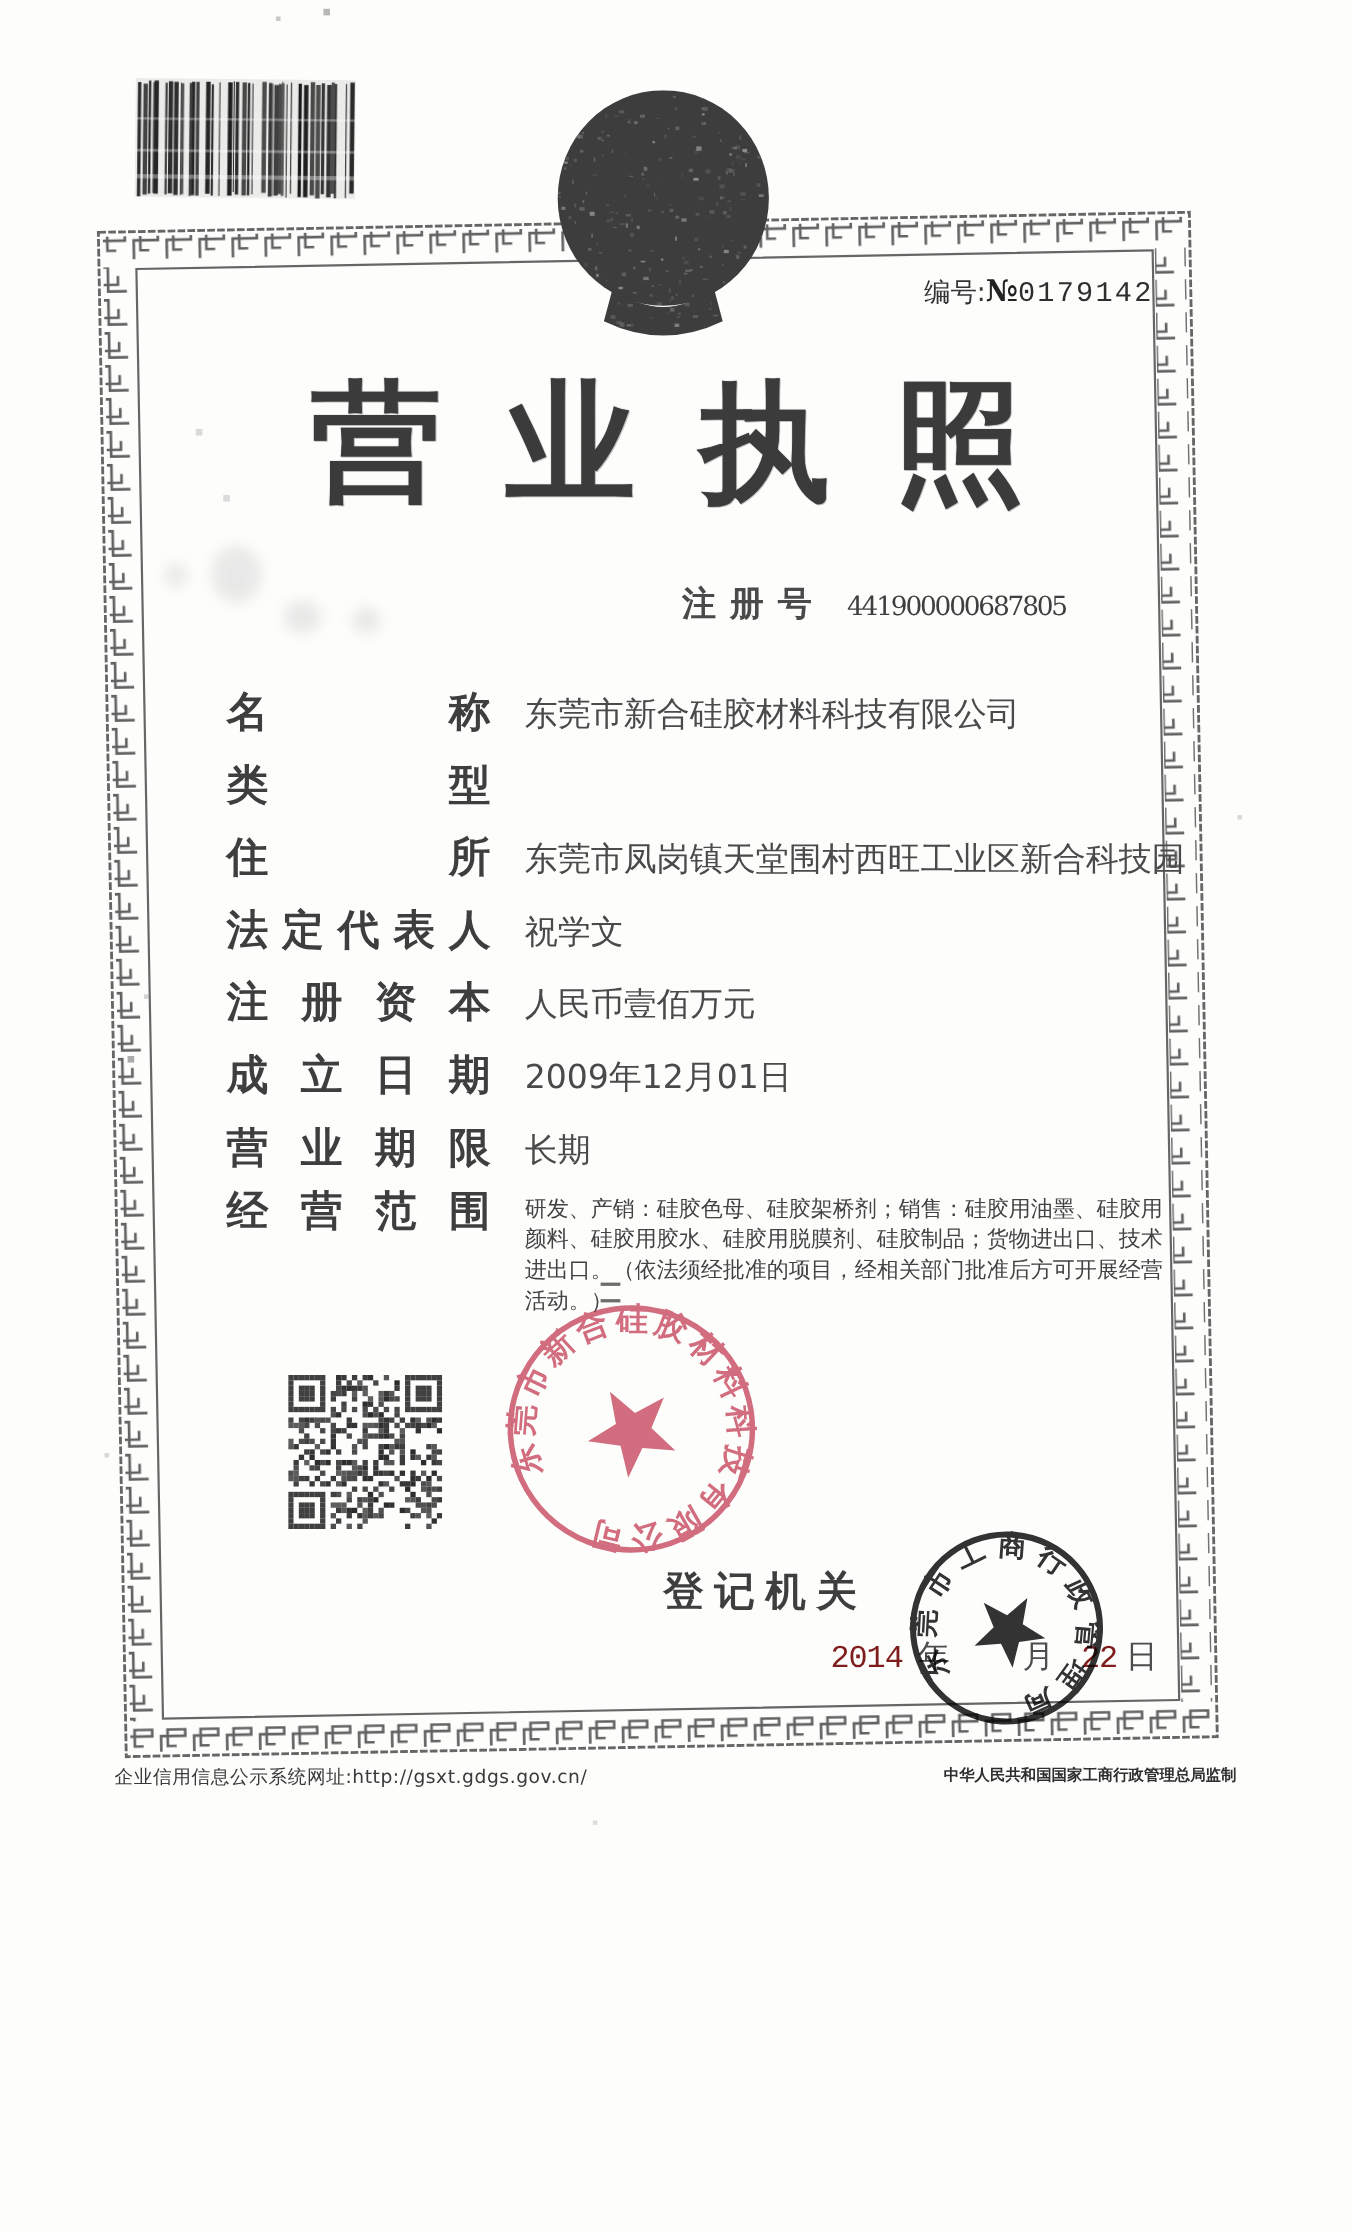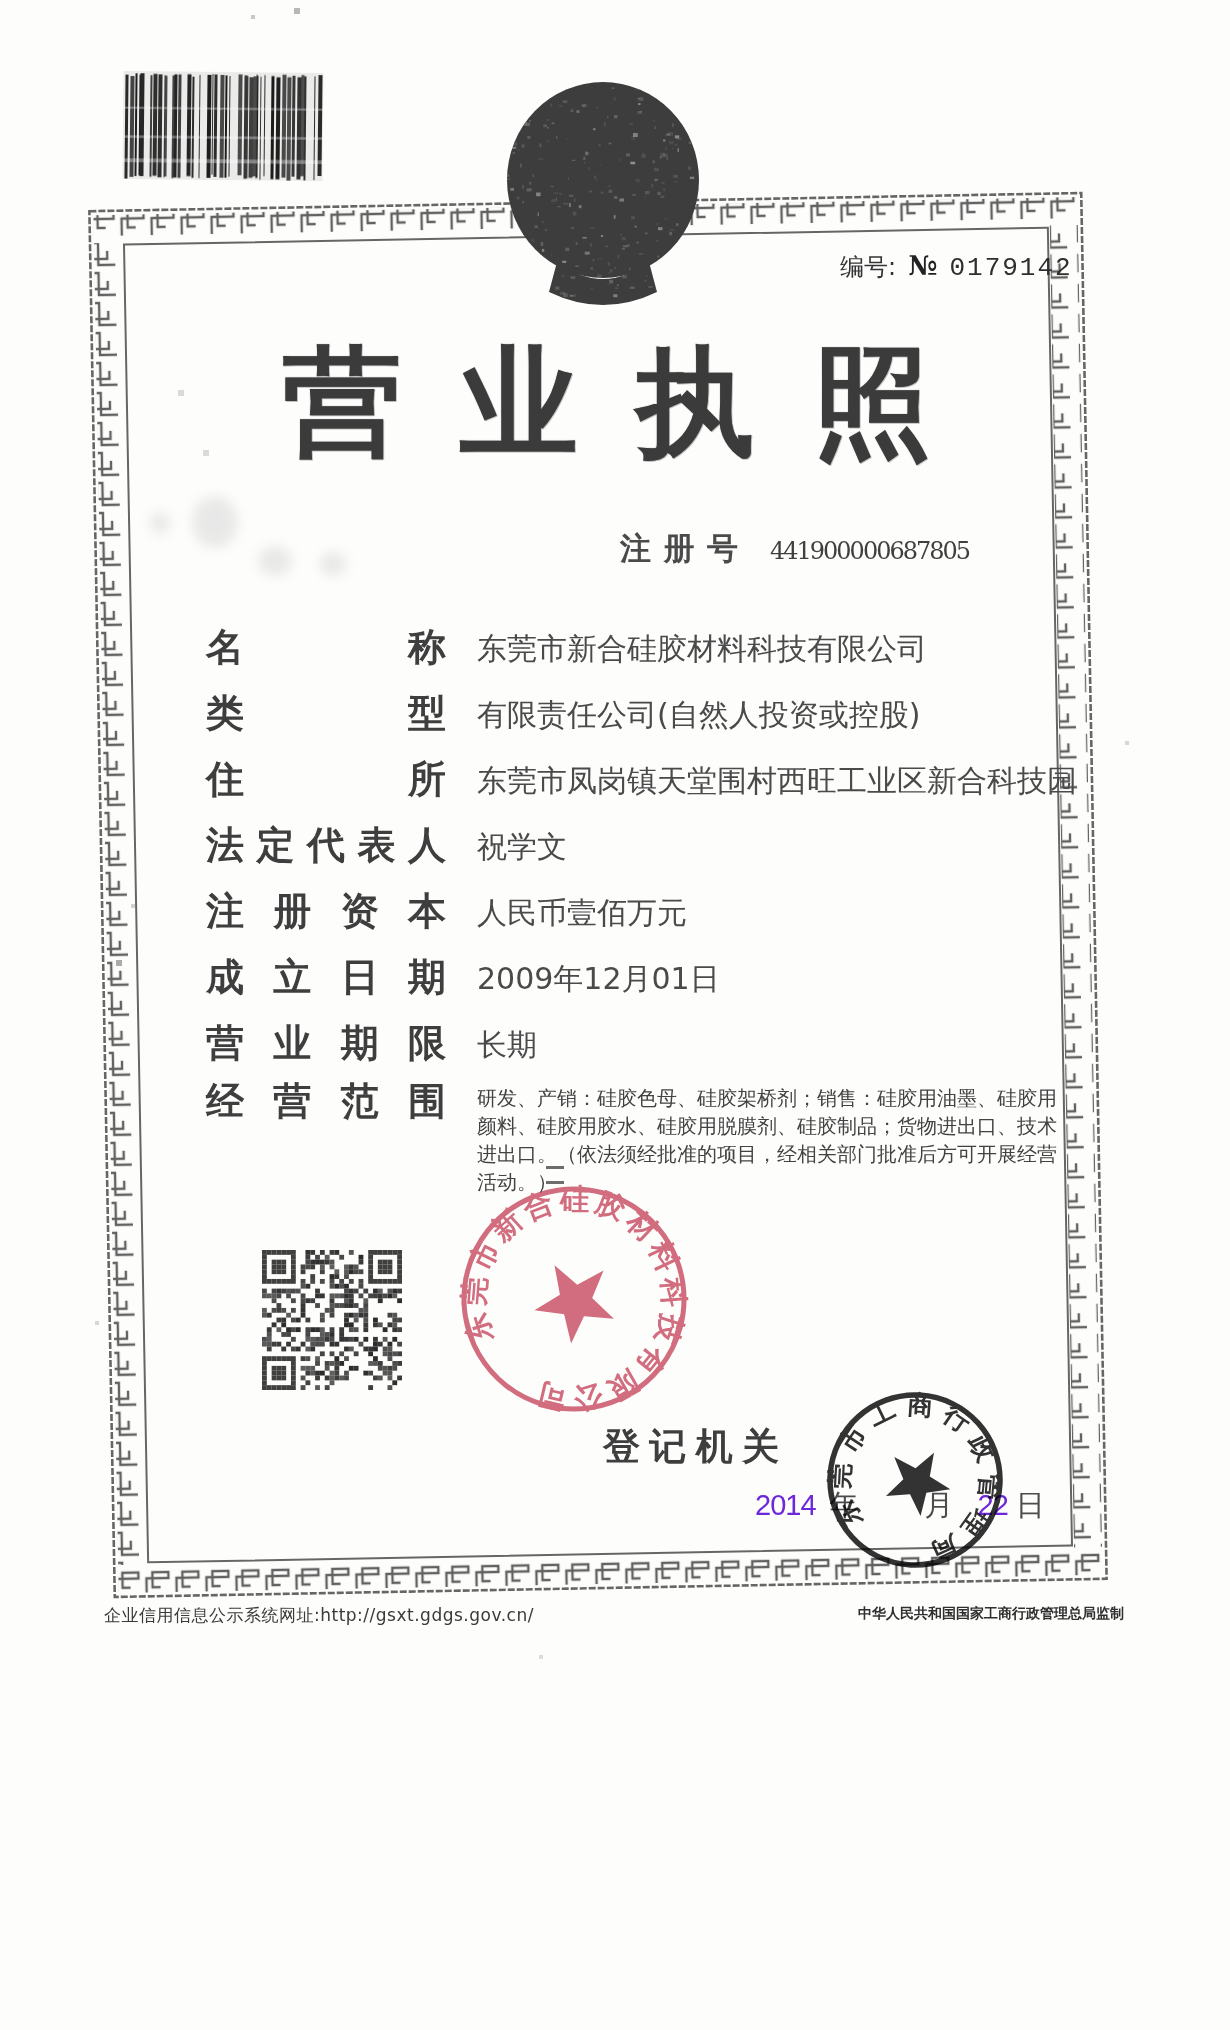--- a/index.html
+++ b/index.html
@@ -10,21 +10,21 @@
   
   #frame{position:absolute;left:100px;top:200px;width:996px;height:1390px;
     transform:rotate(-1.05deg);transform-origin:50% 50%;opacity:.92;}
   
   #barcode{position:absolute;left:123px;top:72px;width:200px;height:108px;
     transform:rotate(.6deg);filter:blur(.3px);}
   
   #emblem{position:absolute;left:503px;top:82px;width:200px;height:224px;
     filter:blur(.5px);z-index:3;}
   
-  #serial{position:absolute;left:840px;top:250px;display:flex;align-items:baseline;gap:12px;z-index:4;}
+  #serial{position:absolute;left:840px;top:250px;display:flex;align-items:baseline;gap:0;z-index:4;}
   #serial .lbl{font-size:24px;color:#333;}
   #serial .nosym{font-family:"DejaVu Serif",serif;font-weight:700;font-size:27px;color:#222;}
   #serial .num{font-family:Liberation Mono, monospace;font-size:26px;letter-spacing:2px;color:#2e2e2e;}
   
   #title{position:absolute;left:283px;top:338px;width:648px;display:flex;justify-content:space-between;
     font-size:118px;font-weight:800;color:#3b3b3b;line-height:1.1;
     text-shadow:0 0 1px rgba(60,60,60,.8),1px 1px 0 rgba(110,110,110,.35);z-index:4;}
   
   #regline{position:absolute;left:620px;top:528px;display:flex;align-items:baseline;z-index:4;}
   #regline .lbl{display:flex;justify-content:space-between;width:118px;font-size:31px;font-weight:600;color:#4a4a4a;}
@@ -35,21 +35,21 @@
   .field-row.tall{align-items:flex-start;height:auto;}
   .f-label{display:flex;justify-content:space-between;width:240px;flex:none;
     font-size:38px;font-weight:700;color:#3e3e3e;}
   .f-value{margin-left:31px;font-size:30px;color:#4a4a4a;padding-top:4px;white-space:nowrap;}
   .field-row.tall .f-value{white-space:normal;font-size:20px;line-height:28px;width:586px;
     color:#424242;font-weight:500;padding-top:8px;}
   
   #registrar{position:absolute;left:603px;top:1422px;width:176px;display:flex;justify-content:space-between;
     font-size:37px;font-weight:700;color:#3e3e3e;z-index:4;}
   #issue-date{position:absolute;left:755px;top:1486px;display:flex;align-items:baseline;font-size:29px;color:#4c4c4c;z-index:5;}
-  #issue-date .num{font-family:Liberation Sans, sans-serif;letter-spacing:-1px;color:#6d28d9;}
+  #issue-date .num{font-family:Liberation Mono, monospace;letter-spacing:-1px;color:#7f1d1d;}
   #issue-date .gap1{width:14px;}#issue-date .gap2{width:66px;}#issue-date .gap3{width:24px;}#issue-date .gap4{width:8px;}
   
   #company-seal{position:absolute;left:455px;top:1180px;width:238px;height:238px;
     mix-blend-mode:multiply;filter:blur(.4px);opacity:.85;z-index:6;}
   #registrar-seal{position:absolute;left:820px;top:1385px;width:190px;height:190px;
     mix-blend-mode:multiply;filter:blur(.3px);opacity:.93;z-index:6;}
   
   #qr{position:absolute;left:262px;top:1250px;width:140px;height:140px;z-index:4;filter:blur(.2px);}
   
   #footer-left{position:absolute;left:104px;top:1604px;font-size:17px;letter-spacing:.5px;color:#3a3a3a;z-index:4;}
@@ -445,21 +445,20 @@
           <span>名</span>
           <span>称</span>
         </span>
       <span class="f-value">东莞市新合硅胶材料科技有限公司</span>
     </div>
     <div class="field-row">
       <span class="f-label">
           <span>类</span>
           <span>型</span>
         </span>
-      <span class="f-value">有限责任公司(自然人投资或控股)</span>
     </div>
     <div class="field-row">
       <span class="f-label">
           <span>住</span>
           <span>所</span>
         </span>
       <span class="f-value">东莞市凤岗镇天堂围村西旺工业区新合科技园</span>
     </div>
     <div class="field-row">
       <span class="f-label">

